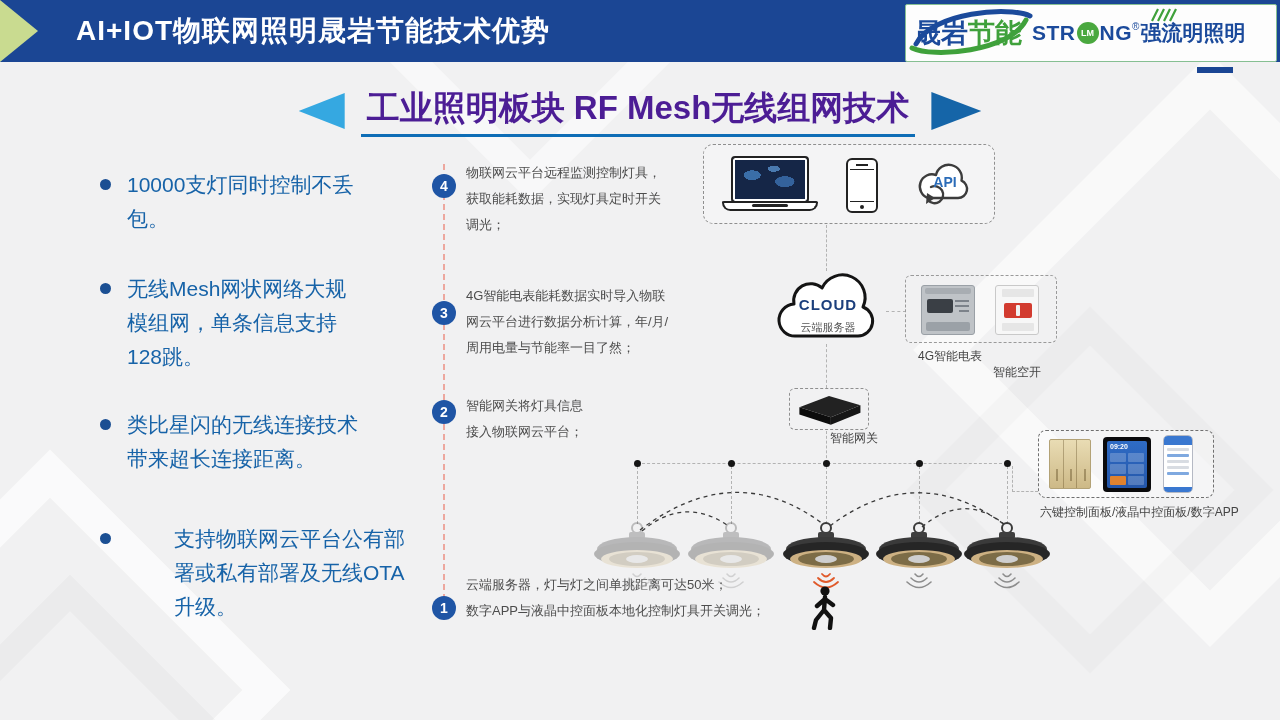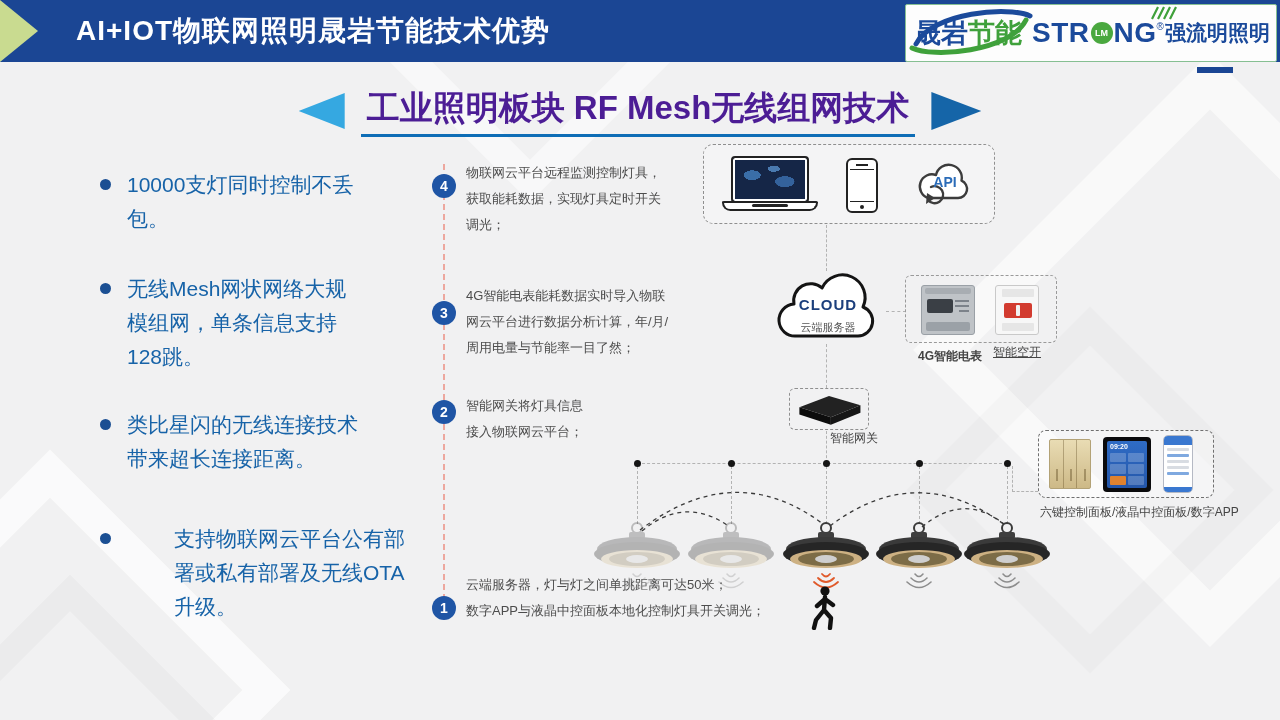--- a/index.html
+++ b/index.html
@@ -22,21 +22,21 @@
   .header-title { position:absolute; left:76px; top:0; height:62px; line-height:62px; color:#fff;
     font-size:28px; font-weight:bold; letter-spacing:1px; z-index:4; white-space:nowrap; }
 
   
   .logo-box { position:absolute; left:905px; top:4px; width:372px; height:58px; background:#fdfdfd;
     border:1px solid #86bf92; border-radius:2px; z-index:5; display:flex; align-items:center; padding:0 8px; }
   .sy-logo { position:relative; display:flex; align-items:center; font-size:27px; font-weight:bold; white-space:nowrap; }
   .sy-blue { color:#1b4a9b; } .sy-green { color:#3fa13b; }
   .sy-orbit { position:absolute; left:-12px; top:-9px; width:138px; height:52px; pointer-events:none; }
   .strong-logo { display:flex; align-items:center; margin-left:10px; white-space:nowrap; position:relative; }
-  .strong-txt { color:#1b4a9b; font-size:28px; font-weight:bold; letter-spacing:.5px; }
+  .strong-txt { color:#1b4a9b; font-size:21px; font-weight:bold; letter-spacing:.5px; }
   .lm-circle { display:inline-flex; align-items:center; justify-content:center; width:22px; height:22px;
     border-radius:50%; background:#4aa83f; color:#fff; font-size:9px; font-weight:bold; margin:0 1px; }
   .strong-reg { color:#1b4a9b; font-size:10px; vertical-align:top; margin:0 1px 14px 0; }
   .strong-cn { color:#1b4a9b; font-size:21px; font-weight:bold; }
   .strong-fan { position:absolute; left:116px; top:-12px; width:34px; height:16px; }
   .blue-dash { position:absolute; left:1197px; top:67px; width:36px; height:6px; background:#1b4694; z-index:4; }
 
   
   .subtitle-row { position:absolute; left:0; top:86px; width:1280px; height:50px; z-index:2;
     display:flex; align-items:center; justify-content:center; gap:16px; }
@@ -100,22 +100,22 @@
   .meter .ml2 { position:absolute; right:5px; top:19px; width:14px; height:2px; background:#7c828a; }
   .meter .ml3 { position:absolute; right:5px; top:24px; width:10px; height:2px; background:#7c828a; }
   .meter .mbot { position:absolute; left:4px; bottom:3px; right:4px; height:9px; background:#9ba1a7; border-radius:2px; }
   .breaker { position:absolute; left:995px; top:285px; width:44px; height:50px; background:#f7f7f7; border:1px solid #c9c9c9;
     border-radius:3px; z-index:3; }
   .breaker .bt { position:absolute; left:6px; top:3px; width:32px; height:8px; background:#e6e6e6; border-radius:1px; }
   .breaker .bh { position:absolute; left:8px; top:17px; width:28px; height:15px; background:#d23b2f; border-radius:2px; }
   .breaker .bg { position:absolute; left:20px; top:19px; width:4px; height:11px; background:#f2f2f2; border-radius:1px; }
   .breaker .bb { position:absolute; left:6px; bottom:3px; width:32px; height:8px; background:#e6e6e6; border-radius:1px; }
   .dev-label { position:absolute; color:#444; font-size:12px; z-index:2; white-space:nowrap; }
-  .lbl-meter { left:918px; top:348px;font-weight:bold; }
-  .lbl-breaker { left:993px; top:344px;text-decoration:underline; }
+  .lbl-meter { left:918px; top:348px; }
+  .lbl-breaker { left:993px; top:364px; }
 
   
   .gateway-box { position:absolute; left:789px; top:388px; width:80px; height:42px; border:1.6px dashed #8f8f8f;
     border-radius:6px; z-index:2; }
   .gateway-svg { position:absolute; left:792px; top:390px; width:74px; height:38px; z-index:3; }
   .lbl-gateway { left:830px; top:430px; }
 
   
   .panel-box { position:absolute; left:1038px; top:430px; width:176px; height:68px; border:1.6px dashed #6f6f6f;
     border-radius:8px; z-index:2; background:rgba(255,255,255,.3); }

